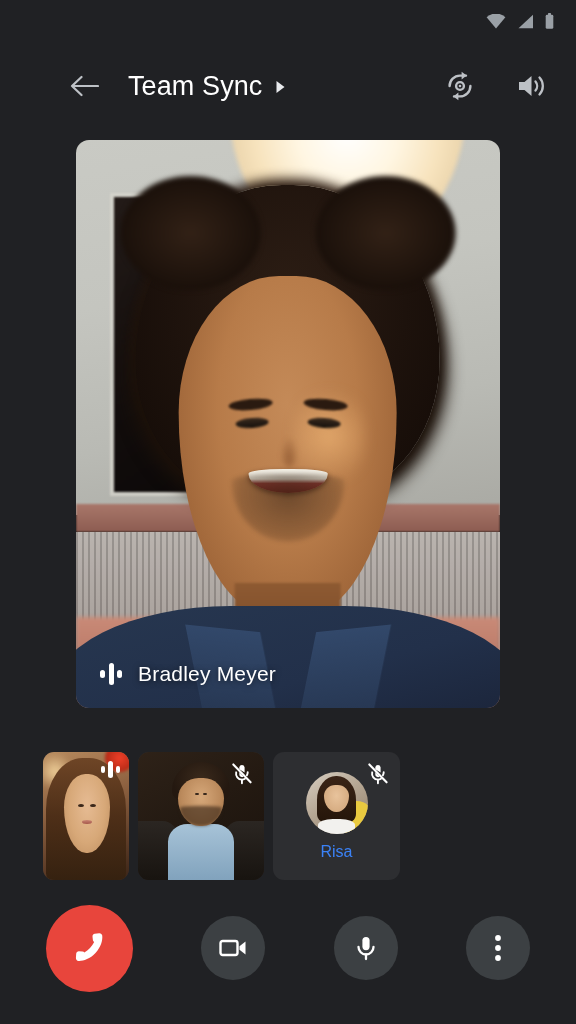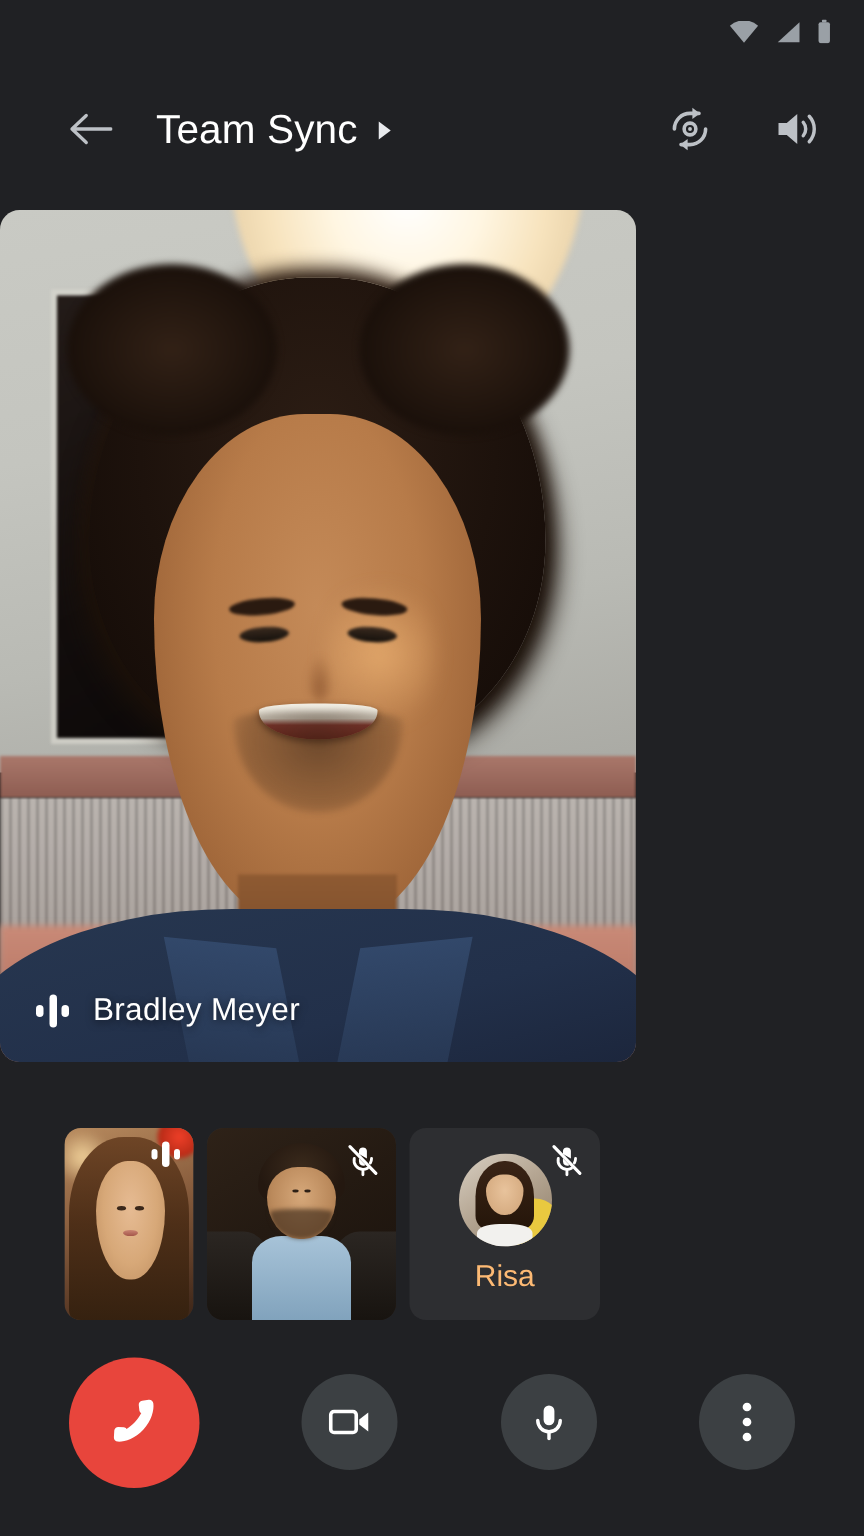--- a/index.html
+++ b/index.html
@@ -34,20 +34,21 @@
   }
   .status-icon { display: block; }
 
   
   .app-bar {
     height: 88px;
     display: flex;
     align-items: center;
     padding: 0 22px 0 38px;
     flex: 0 0 auto;
+    margin-left: 24px;
   }
   .back-btn {
     width: 44px; height: 44px;
     display: flex; align-items: center; justify-content: center;
     cursor: pointer; flex: 0 0 auto;
   }
   .title-wrap {
     display: flex;
     align-items: center;
     gap: 13px;
@@ -73,20 +74,21 @@
     width: 44px; height: 44px;
     display: flex; align-items: center; justify-content: center;
     cursor: pointer;
   }
 
   
   .stage {
     flex: 1 1 auto;
     position: relative;
     display: flex;
+    justify-content: center;
     padding-top: 10px;
     text-decoration: underline;
   }
   .main-tile {
     position: relative;
     width: 424px;
     height: 568px;
     border-radius: 13px;
     overflow: hidden;
     background: #111;
@@ -328,22 +330,22 @@
     align-items: center;
     justify-content: center;
     gap: 9px;
   }
   .thumb-badge {
     position: absolute;
     top: 9px; right: 9px;
     z-index: 4;
   }
   .thumb-name {
-    font-size: 20px;
-    color: #fdba74;
+    font-size: 16px;
+    color: #3b82f6;
     font-weight: 400;
   }
 
   
   .t1-bg {
     position: absolute; inset: 0;
     background: linear-gradient(160deg,#b78a5e 0%, #8d6140 40%, #5d3c27 75%, #3a2417 100%);
   }
   .t1-bokeh {
     position: absolute; left: -10%; top: 2%;

